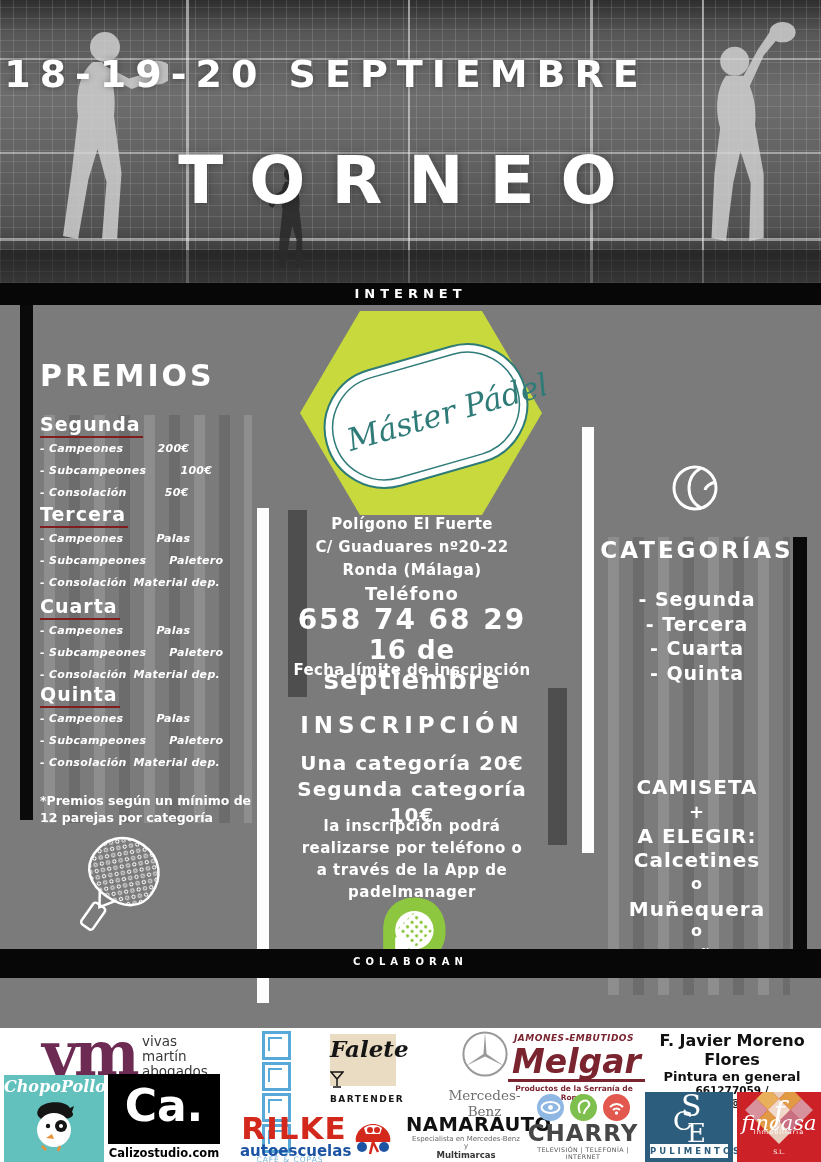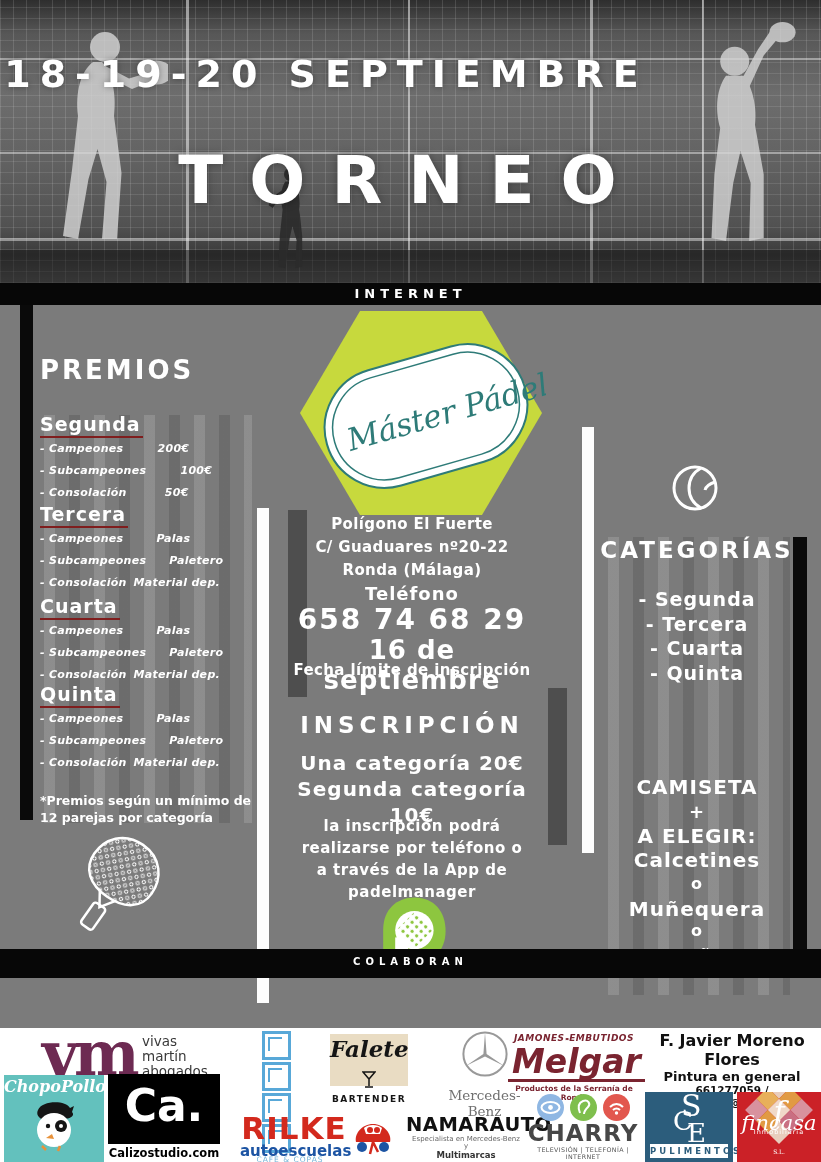--- a/index.html
+++ b/index.html
@@ -34,21 +34,21 @@
   .stripes-left{left:44px;top:110px;width:208px;height:408px;}
   .stripes-right{left:608px;top:232px;width:182px;height:458px;}
   .vbar{position:absolute;}
   .vbar.black{background:#0a0a0a;}
   .vbar.white{background:#fdfdfd;}
   .vbar.dark{background:#4e4e4e;}
 
   .main h1,.main h2,.main div{color:#fff;}
 
   
-  .premios-h{left:40px;top:33px;font-size:26px;font-weight:800;letter-spacing:3px;}
+  .premios-h{left:40px;top:33px;font-size:30px;font-weight:800;letter-spacing:3px;}
   .pgroup{left:40px;width:218px;}
   .pname{font-size:19px;font-weight:800;letter-spacing:1px;border-bottom:2px solid #7f1d1d;display:inline-block;padding:0 2px 1px 0;}
   .prow{display:flex;justify-content:flex-start;font-size:11px;font-weight:700;line-height:22px;letter-spacing:.3px;font-style:italic;}
   .prow .pv{width:100px;text-align:center;}
   .footnote{left:40px;font-size:12.5px;font-weight:700;line-height:17px;}
 
   
   .ctr{left:282px;width:260px;text-align:center;font-weight:700;}
   .addr{font-size:15px;line-height:23px;letter-spacing:.4px;}
   .tel-label{font-size:18px;letter-spacing:1px;}
@@ -78,21 +78,21 @@
   .chopo-name{font-family:"DejaVu Serif","Liberation Serif",serif;font-style:italic;font-weight:700;
     font-size:16px;color:#fff;padding-top:2px;}
   .calizo{position:absolute;left:108px;top:46px;width:112px;height:88px;background:#000;display:flex;flex-direction:column;}
   .ca-mark{flex:1;color:#fff;font-size:44px;font-weight:700;text-align:center;line-height:64px;}
   .ca-caption{height:18px;background:#fff;color:#000;font-size:11.5px;font-weight:700;text-align:center;line-height:18px;}
   .meraky{position:absolute;left:240px;top:3px;width:100px;text-align:center;}
   .gk-grid{display:flex;flex-wrap:wrap;width:56px;margin:0 auto;gap:2px;}
   .gk{width:23px;height:23px;border:3px solid #58a8d8;position:relative;}
   .gk::after{content:"";position:absolute;inset:3px 6px 6px 3px;border:2px solid #58a8d8;border-right:none;border-bottom:none;}
   .meraky-cafe{font-size:7.5px;color:#74b4d8;letter-spacing:1px;margin-top:2px;}
-  .falete{position:absolute;left:330px;top:6px;width:78px;height:52px;background:#e9dcc3;text-align:center;}
+  .falete{position:absolute;left:330px;top:6px;width:66px;height:52px;background:#e9dcc3;}
   .falete-name{font-family:"DejaVu Serif","Liberation Serif",serif;font-style:italic;font-weight:700;font-size:23px;line-height:30px;color:#151515;}
   .falete-cap{font-size:9px;font-weight:700;letter-spacing:1.5px;color:#151515;}
   .mb{position:absolute;left:432px;top:2px;width:105px;text-align:center;}
   .mb-name{font-family:"DejaVu Serif","Liberation Serif",serif;font-size:13.5px;color:#707070;margin-top:5px;}
   .melgar{position:absolute;left:508px;top:5px;width:132px;text-align:center;color:#7a2430;}
   .melgar-top{font-size:9px;font-weight:800;letter-spacing:.5px;display:flex;justify-content:space-between;padding:0 6px;font-style:italic;}
   .melgar-name{font-style:italic;font-weight:800;font-size:33px;line-height:34px;border-bottom:3px solid #7a2430;display:inline-block;padding:0 4px;}
   .melgar-cap{font-size:7.5px;font-weight:700;margin-top:2px;}
   .javier{position:absolute;left:646px;top:3px;width:172px;text-align:center;}
   .javier-name{font-size:16px;font-weight:800;}

